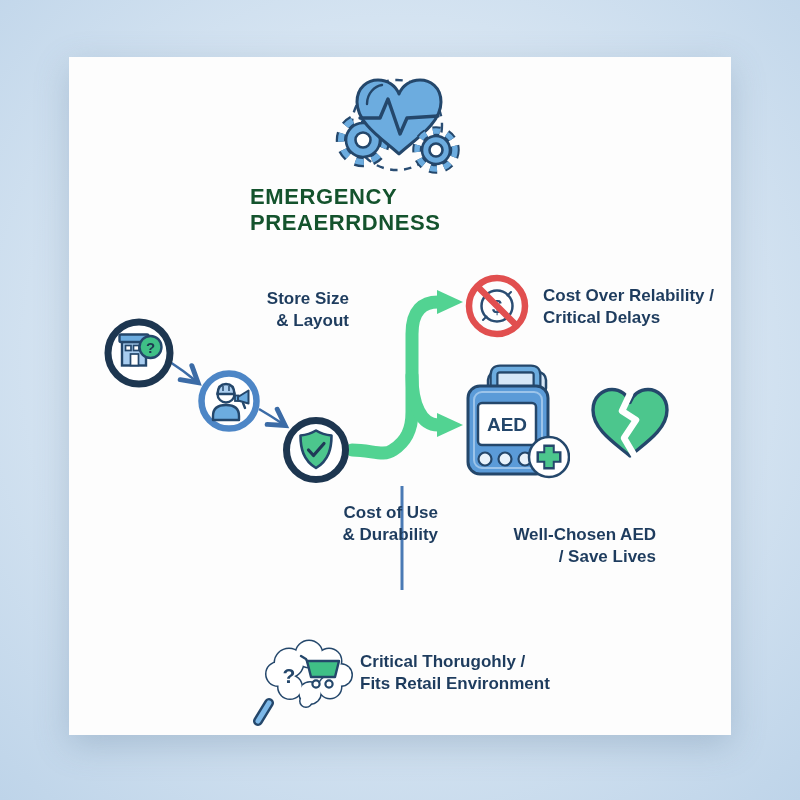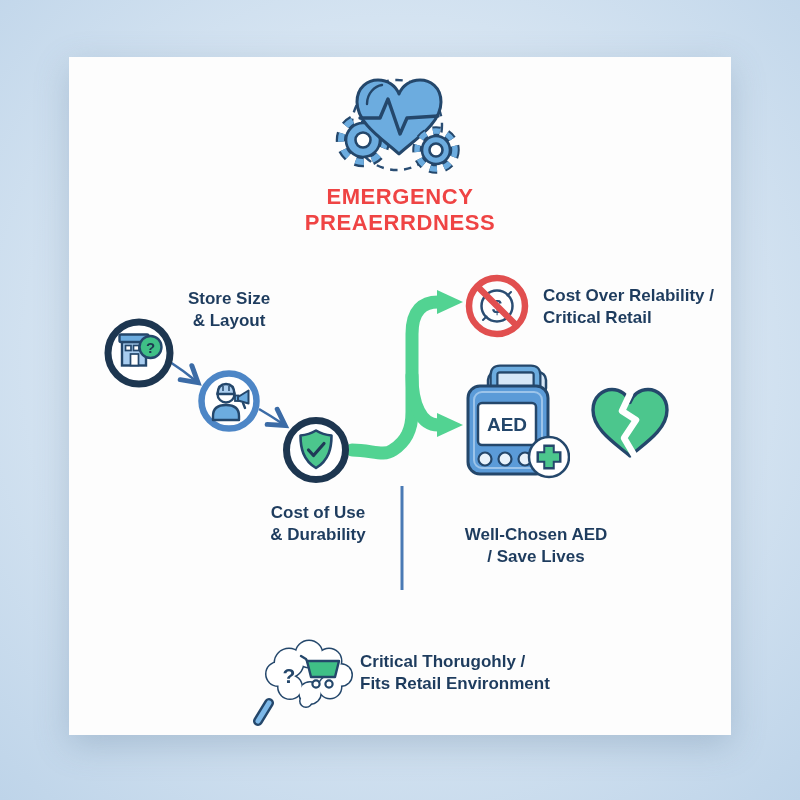--- a/index.html
+++ b/index.html
@@ -7,24 +7,24 @@
     width:800px;height:800px;position:relative;overflow:hidden;
     background:radial-gradient(circle at 50% 45%, #ecf3f9 0%, #d7e5f2 52%, #bed4e9 100%);
     font-family:"Liberation Sans",sans-serif;
   }
   .card{
     position:absolute;left:69px;top:57px;width:662px;height:678px;
     background:#fdfdfd;box-shadow:0 10px 32px rgba(90,120,150,.30);
   }
   .abs{position:absolute;}
   .label{color:#1e3c5e;font-weight:bold;font-size:17px;line-height:21.5px;}
-  .center{text-align:center;}
+  .center{text-align:right;}
   .title{
-    color:#ef4444;font-weight:bold;font-size:22px;line-height:26px;
-    letter-spacing:.6px;text-align:center;
+    color:#14532d;font-weight:bold;font-size:22px;line-height:26px;
+    letter-spacing:.6px;text-align:left;
   }
   svg{display:block;}
   .svgtxt{font-family:"Liberation Sans",sans-serif;font-weight:bold;}
 </style>
 </head>
 <body>
 
 <div class="card"></div>
 
 <svg class="abs" style="left:0;top:0" width="800" height="800" viewBox="0 0 800 800">
@@ -133,21 +133,21 @@
     </g>
     <g>
       <circle cx="32" cy="32" r="28" fill="none" stroke="#e14f4f" stroke-width="6.5"></circle>
       <line x1="13" y1="13" x2="51" y2="51" stroke="#e14f4f" stroke-width="6.5" stroke-linecap="round"></line>
     </g>
   </svg>
 </div>
 
 <div class="abs label" style="left:543px;top:285px;width:200px">
   <div>Cost Over Relability /</div>
-  <div>Critical Retail</div>
+  <div>Critical Delays</div>
 </div>
 
 <div class="abs" style="left:458px;top:358px">
   <svg width="112" height="122" viewBox="0 0 112 122">
     <rect x="30" y="14" width="58" height="24" rx="8" fill="#d6e7f7" stroke="#24476b" stroke-width="2.5"></rect>
     <g>
       <path d="M36,28 L36,17 Q36,11 42,11 L73,11 Q79,11 79,17 L79,28" fill="none" stroke="#24476b" stroke-width="9" stroke-linecap="round"></path>
       <path d="M36,28 L36,17 Q36,11 42,11 L73,11 Q79,11 79,17 L79,28" fill="none" stroke="#6cacdf" stroke-width="4.5" stroke-linecap="round"></path>
     </g>
     <rect x="10" y="28" width="80" height="88" rx="12" fill="#5b9bd8" stroke="#24476b" stroke-width="3"></rect>

